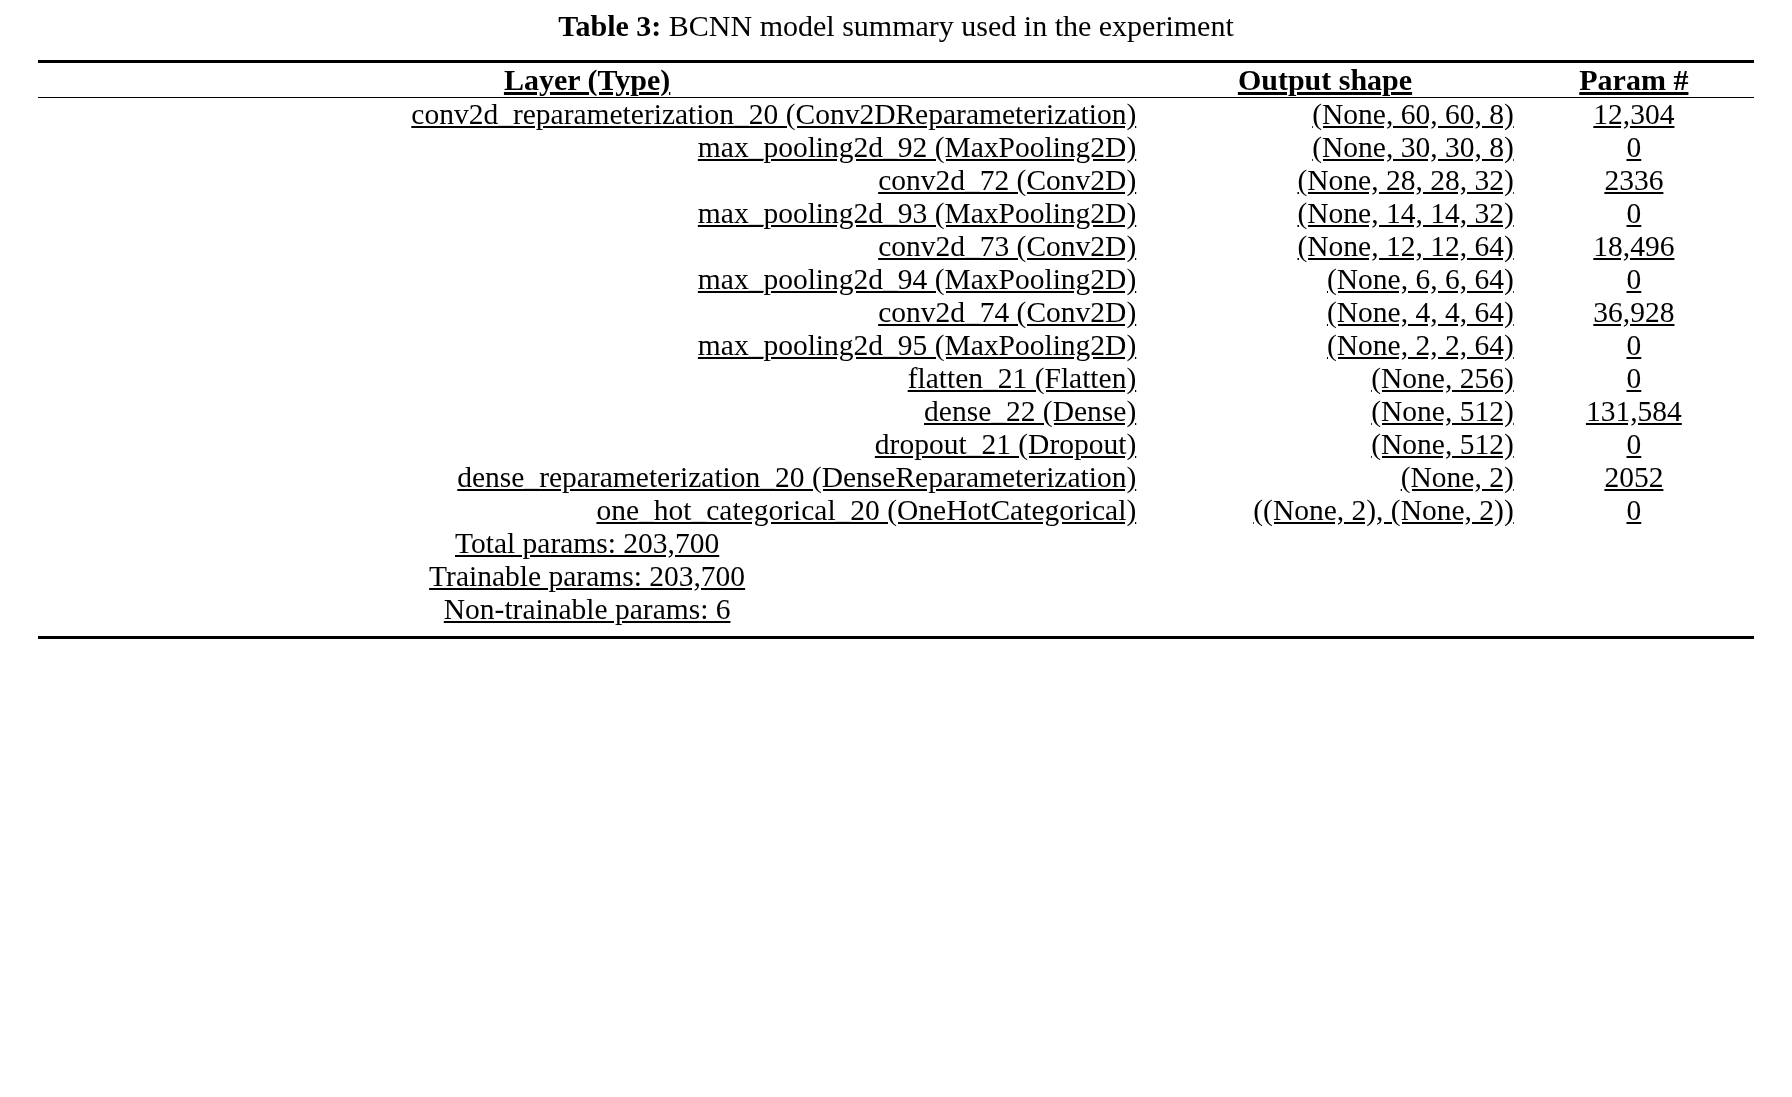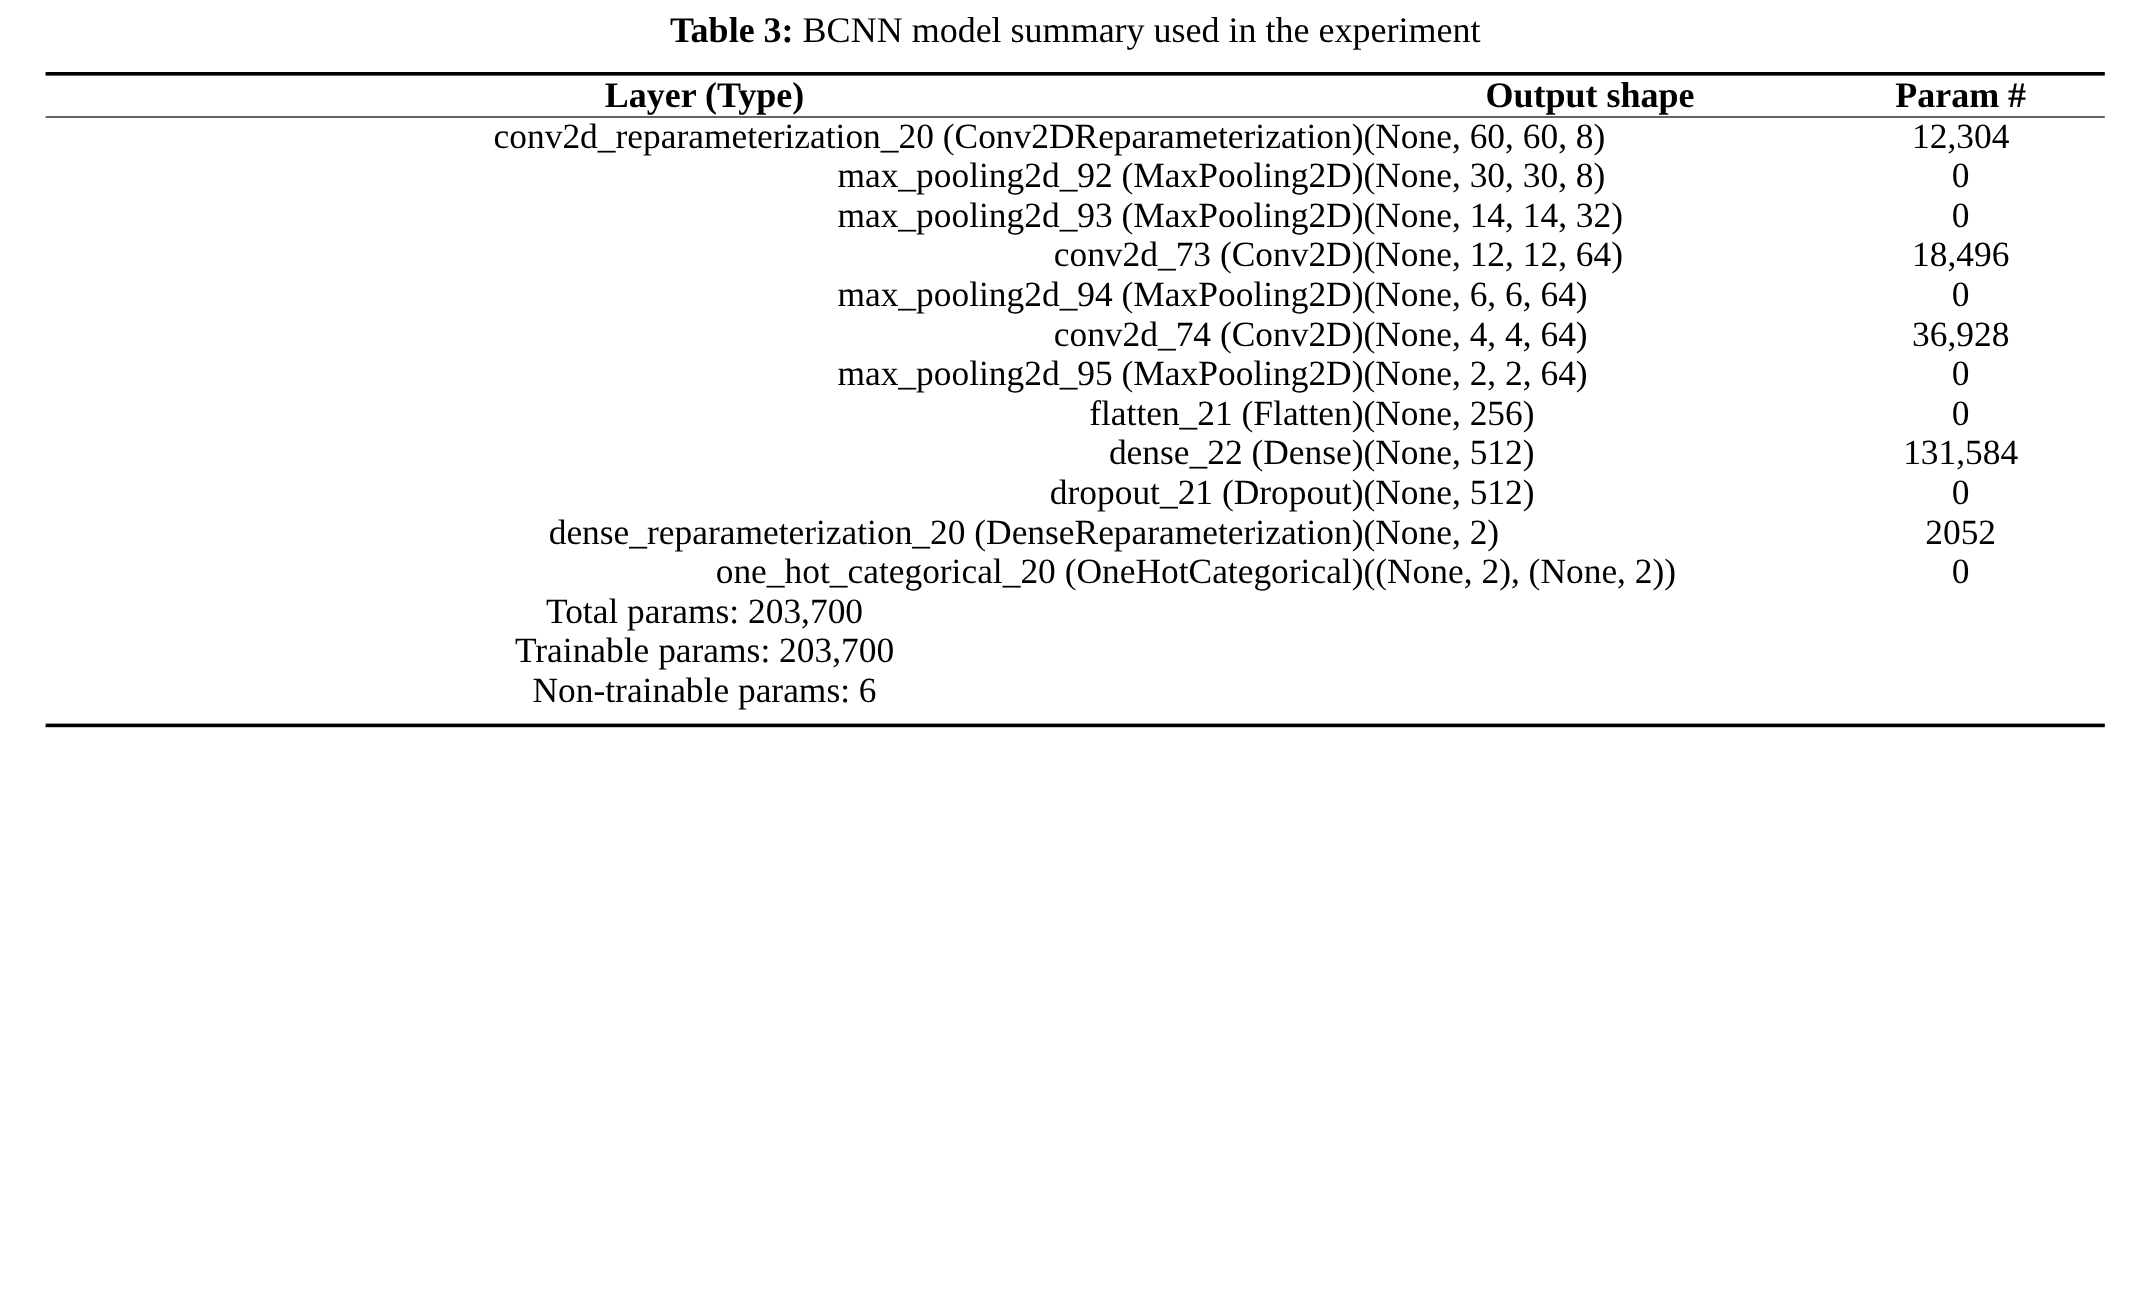--- a/index.html
+++ b/index.html
@@ -41,20 +41,21 @@
   }
   .rule-thin {
     border-top: 1.5px solid #000000;
     width: 100%;
   }
   table.model-table {
     width: 100%;
     border-collapse: collapse;
     table-layout: fixed;
     font-size: 29.5px;
+    text-decoration: underline;
   }
   table.model-table th,
   table.model-table td {
     padding: 0;
     border: none;
   }
   thead th {
     font-weight: bold;
     font-size: 30px;
     padding: 11px 0 13px 0;
@@ -63,21 +64,21 @@
   thead th.col-layer   { width: 64%; }
   thead th.col-shape   { width: 22%; }
   thead th.col-params  { width: 14%; margin-top: 33px; }
 
   tbody td {
     padding: 6.5px 0 6.5px 0;
     text-align: center;
     white-space: nowrap;
   }
   tbody td.cell-layer { text-align: right; }
-  tbody td.cell-shape { text-align: left; }
+  tbody td.cell-shape { text-align: right; }
   tbody td.cell-param { text-align: center; }
 
   tbody tr.summary-row td {
     text-align: center;
   }
   tbody tr.summary-row td.cell-layer {
     text-align: center;
   }
 </style>
 </head>
@@ -115,20 +116,25 @@
         <td class="cell-layer">conv2d_reparameterization_20 (Conv2DReparameterization)</td>
         <td class="cell-shape">(None, 60, 60, 8)</td>
         <td class="cell-param">12,304</td>
       </tr>
       <tr>
         <td class="cell-layer">max_pooling2d_92 (MaxPooling2D)</td>
         <td class="cell-shape">(None, 30, 30, 8)</td>
         <td class="cell-param">0</td>
       </tr>
       <tr>
+        <td class="cell-layer">conv2d_72 (Conv2D)</td>
+        <td class="cell-shape">(None, 28, 28, 32)</td>
+        <td class="cell-param">2336</td>
+      </tr>
+      <tr>
         <td class="cell-layer">max_pooling2d_93 (MaxPooling2D)</td>
         <td class="cell-shape">(None, 14, 14, 32)</td>
         <td class="cell-param">0</td>
       </tr>
       <tr>
         <td class="cell-layer">conv2d_73 (Conv2D)</td>
         <td class="cell-shape">(None, 12, 12, 64)</td>
         <td class="cell-param">18,496</td>
       </tr>
       <tr>

